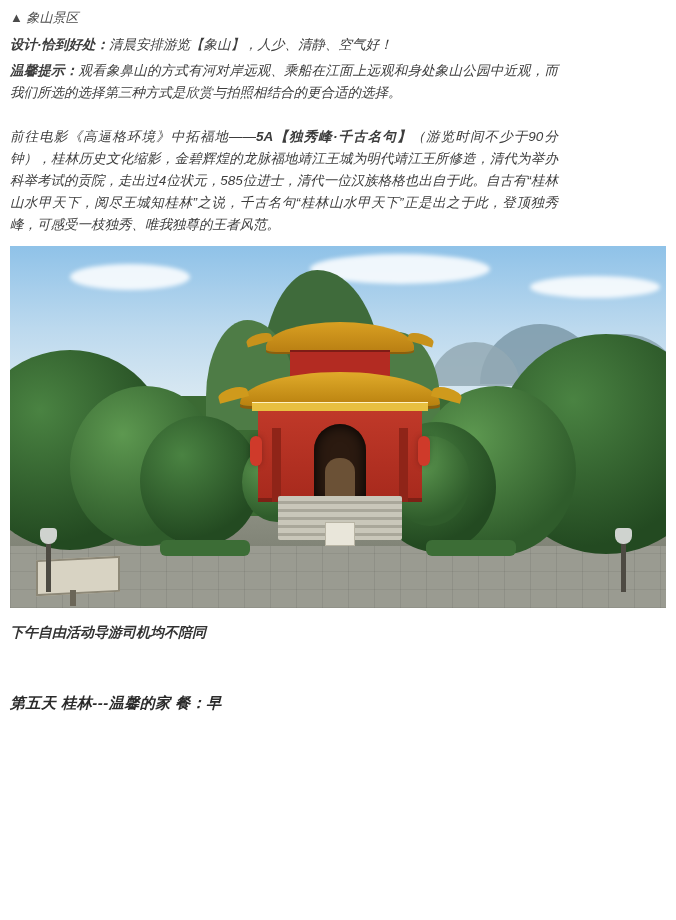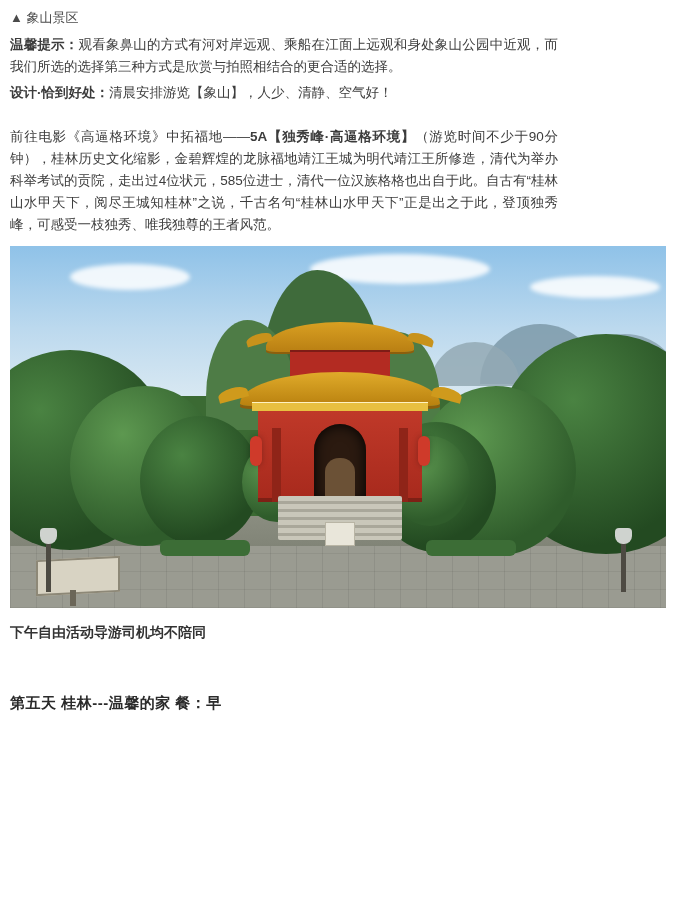--- a/index.html
+++ b/index.html
@@ -11,20 +11,21 @@
   body {
     width: 676px;
     height: 920px;
     font-family: "Liberation Sans", sans-serif;
     color: #333333;
     overflow: hidden;
   }
   .page {
     width: 568px;
     padding: 8px 10px 0 10px;
+    font-style: italic;
   }
   .caption {
     font-size: 13px;
     color: #4a4a4a;
     line-height: 20px;
     margin: 0 0 6px 0;
   }
   p.para {
     font-size: 13.5px;
     line-height: 22px;
@@ -201,31 +202,31 @@
 </head>
 <body>
 
 <div class="page">
 
   <div class="caption">
     <span>▲ 象山景区</span>
   </div>
 
   <p class="para">
+    <span class="tip-label">设计·恰到好处：</span><span>清晨安排游览【象山】，人少、清静、空气好！</span>
+  </p>
+
+  <p class="para">
     <span class="tip-label">温馨提示：</span><span>观看象鼻山的方式有河对岸远观、乘船在江面上远观和身处象山公园中近观，而我们所选的选择第三种方式是欣赏与拍照相结合的更合适的选择。</span>
   </p>
 
+  <div class="spacer-md"></div>
+
   <p class="para">
-    <span class="tip-label">设计·恰到好处：</span><span>清晨安排游览【象山】，人少、清静、空气好！</span>
-  </p>
-
-  <div class="spacer-md"></div>
-
-  <p class="para">
-    <span>前往电影《高逼格环境》中拓福地——</span><span class="b">5A【独秀峰·高逼格环境】</span><span>（游览时间不少于90分钟），桂林历史文化缩影，金碧辉煌的龙脉福地靖江王城为明代靖江王所修造，清代为举办科举考试的贡院，走出过4位状元，585位进士，清代一位汉族格格也出自于此。自古有“桂林山水甲天下，阅尽王城知桂林”之说，千古名句“桂林山水甲天下”正是出之于此，登顶独秀峰，可感受一枝独秀、唯我独尊的王者风范。</span>
+    <span>前往电影《高逼格环境》中拓福地——</span><span class="b">5A【独秀峰·千古名句】</span><span>（游览时间不少于90分钟），桂林历史文化缩影，金碧辉煌的龙脉福地靖江王城为明代靖江王所修造，清代为举办科举考试的贡院，走出过4位状元，585位进士，清代一位汉族格格也出自于此。自古有“桂林山水甲天下，阅尽王城知桂林”之说，千古名句“桂林山水甲天下”正是出之于此，登顶独秀峰，可感受一枝独秀、唯我独尊的王者风范。</span>
   </p>
 
   <div class="photo">
     <div class="sky"></div>
     <div class="cloud" style="left:60px; top:18px; width:120px; height:26px;"></div>
     <div class="cloud" style="left:300px; top:8px; width:180px; height:30px;"></div>
     <div class="cloud" style="left:520px; top:30px; width:130px; height:22px;"></div>
 
     <div class="mtn" style="left:470px; top:78px; width:120px; height:60px;"></div>
     <div class="mtn" style="left:560px; top:88px; width:110px; height:52px; background:#8aa3b0;"></div>

